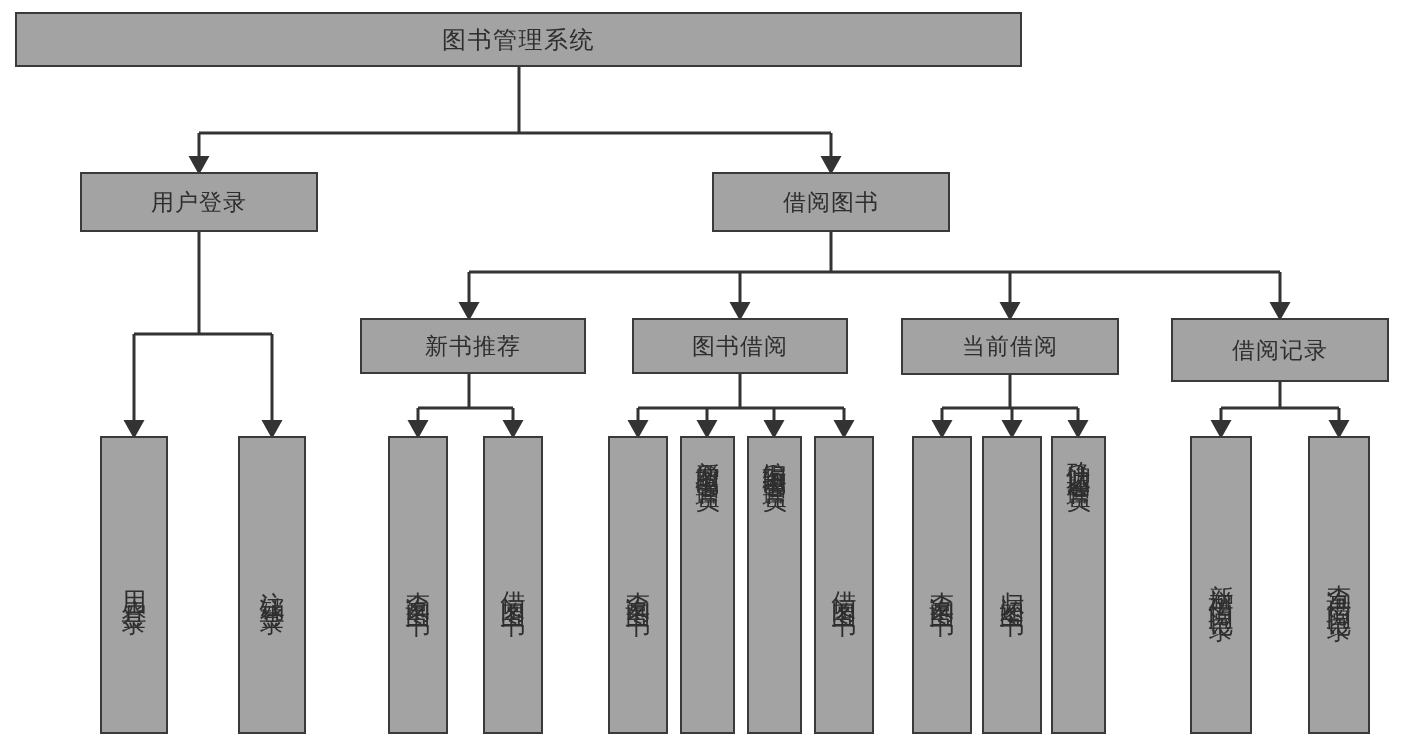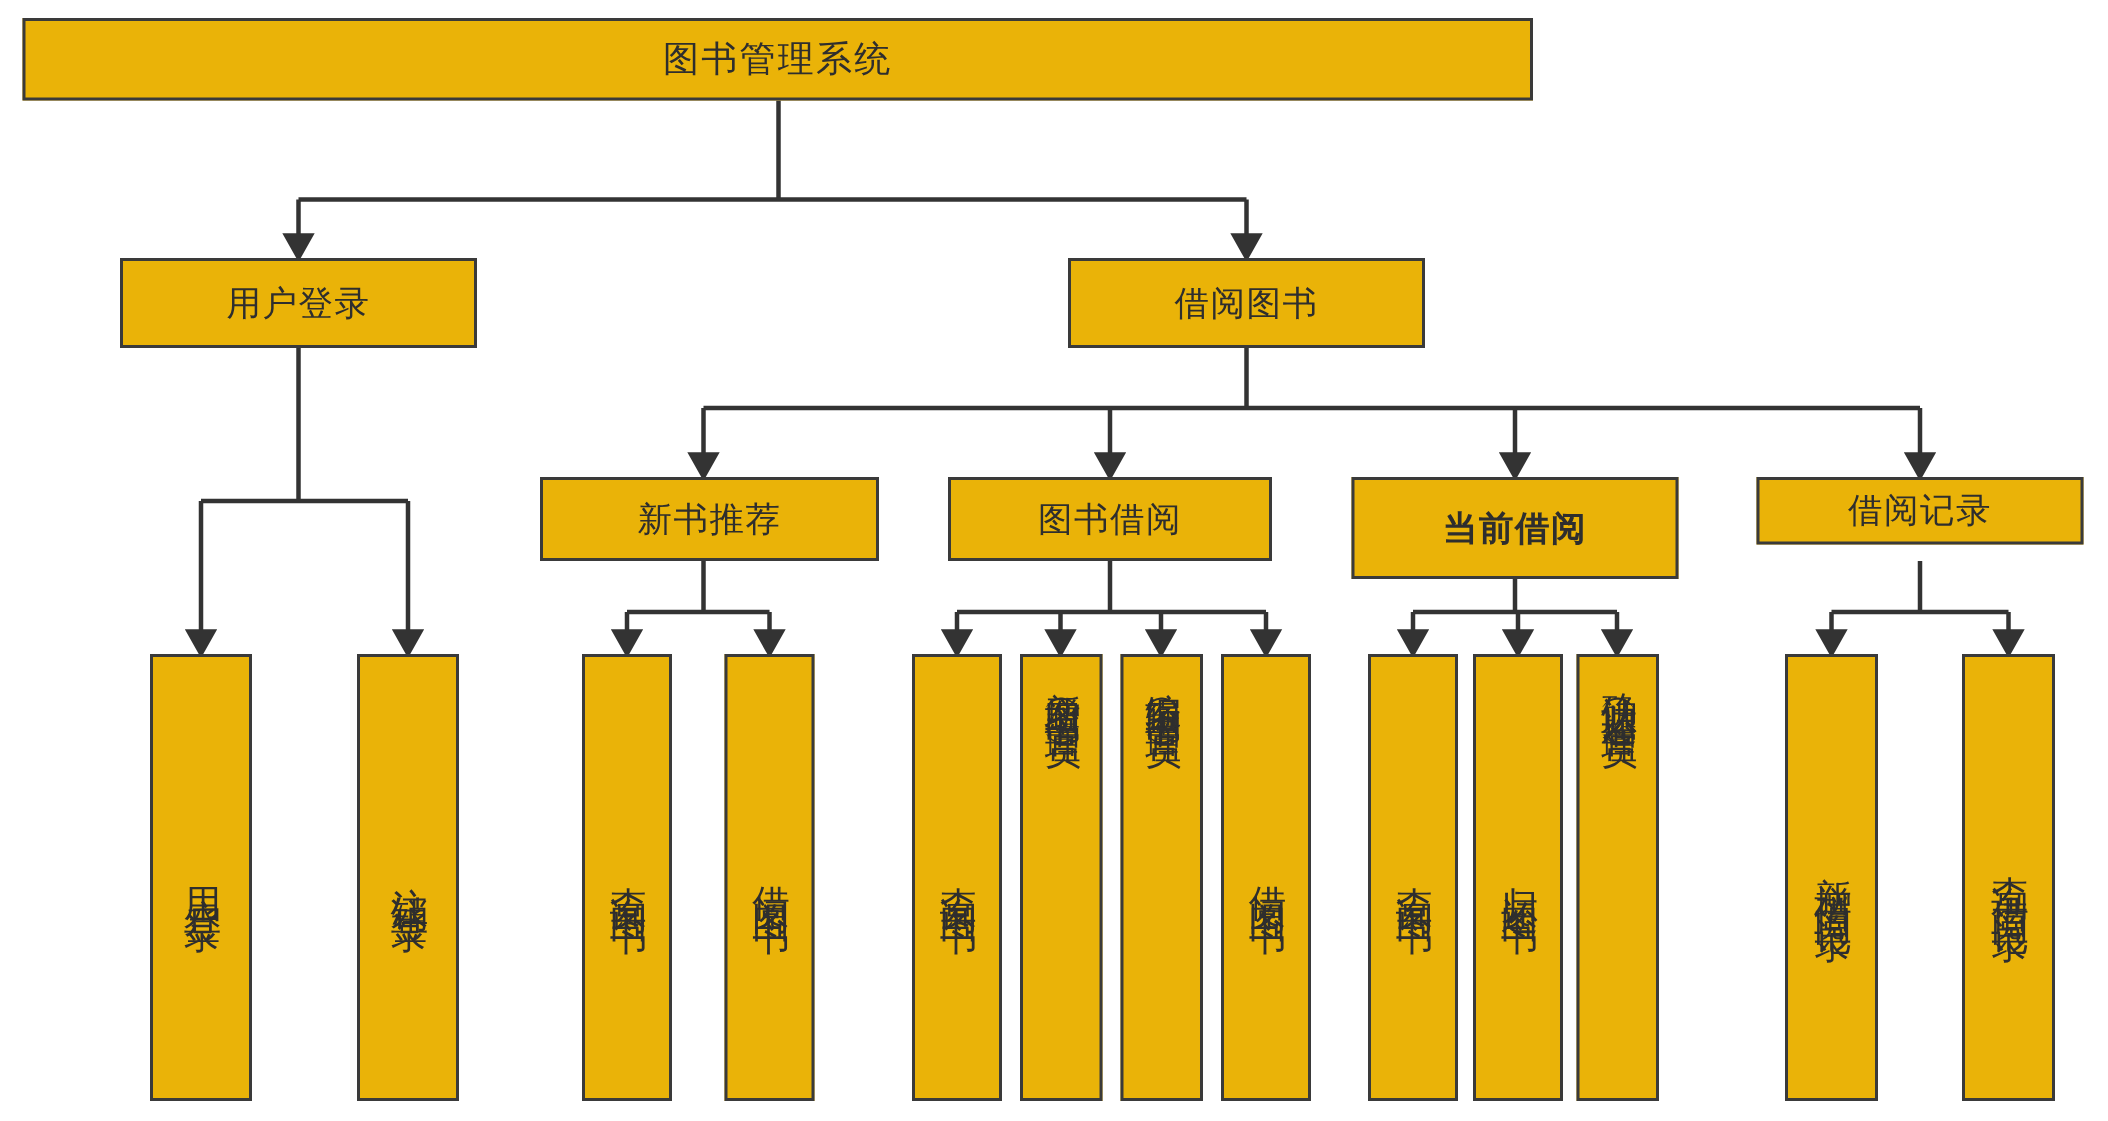--- a/index.html
+++ b/index.html
@@ -24,21 +24,21 @@
     left: 0;
     top: 0;
     width: 1405px;
     height: 747px;
     pointer-events: none;
   }
   .node {
     position: absolute;
     box-sizing: border-box;
     border: 2.5px solid #3a3a3a;
-    background: #eab308;
+    background: #a3a3a3;
     display: flex;
     align-items: center;
     justify-content: center;
     color: #2e2e2e;
     line-height: 1.05;
   }
   .node .label {
     display: block;
     text-align: center;
     white-space: nowrap;
@@ -148,24 +148,24 @@
   <div class="node h" style="left:712px; top:172px; width:238px; height:60px;">
     <span class="label">借阅图书</span>
   </div>
 
   <div class="node h" style="left:360px; top:318px; width:226px; height:56px;">
     <span class="label">新书推荐</span>
   </div>
   <div class="node h" style="left:632px; top:318px; width:216px; height:56px;justify-content:center;">
     <span class="label">图书借阅</span>
   </div>
-  <div class="node h" style="left:901px; top:318px; width:218px; height:68px;font-weight:bold;">
+  <div class="node h" style="left:901px; top:318px; width:218px; height:57px;">
     <span class="label">当前借阅</span>
   </div>
-  <div class="node h" style="left:1171px; top:318px; width:218px; height:45px;">
+  <div class="node h" style="left:1171px; top:318px; width:218px; height:64px;">
     <span class="label">借阅记录</span>
   </div>
 
   <div class="node v centered" style="left:100px; top:436px; width:68px; height:298px;">
     <span class="label">用户登录</span>
   </div>
   <div class="node v centered" style="left:238px; top:436px; width:68px; height:298px;">
     <span class="label">注销登录</span>
   </div>
 

